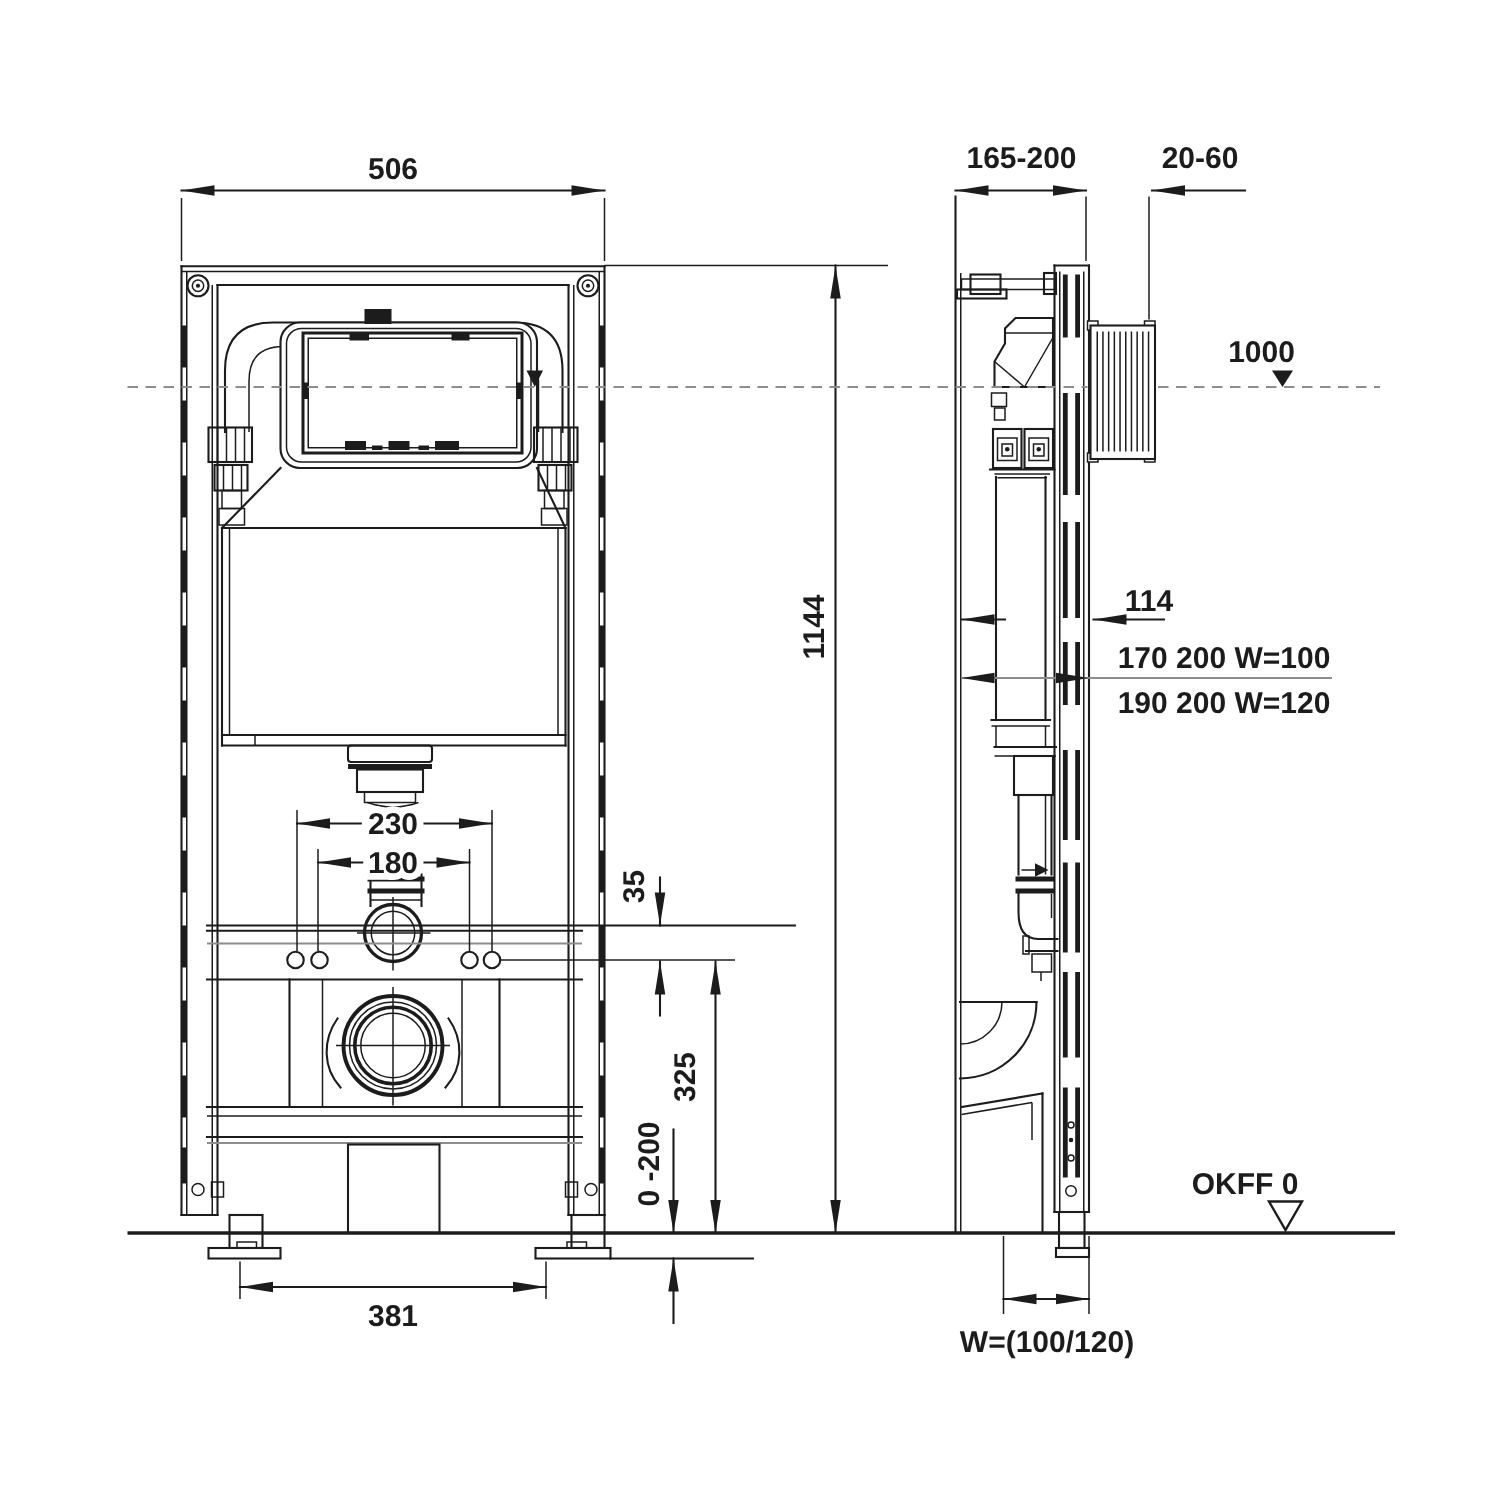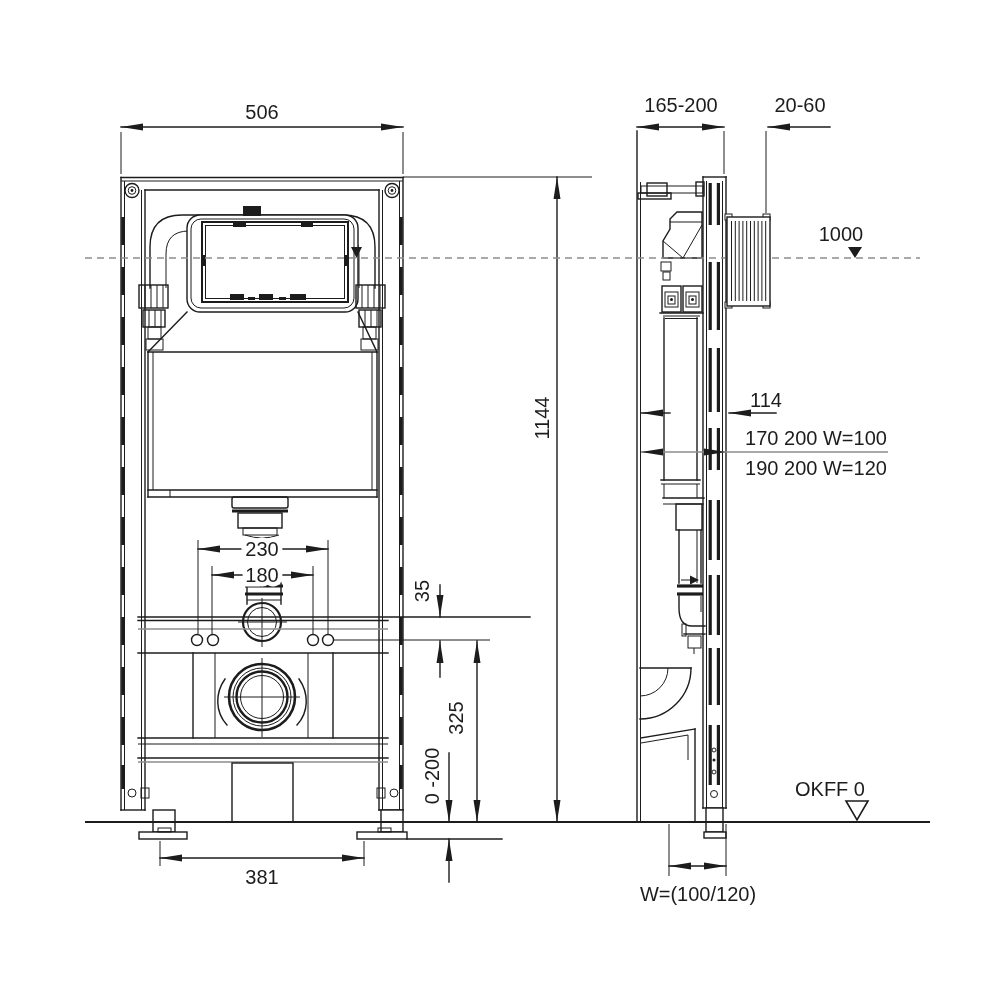--- a/index.html
+++ b/index.html
@@ -1,16 +1,16 @@
 <!DOCTYPE html>
 <html><head>
 <meta charset="utf-8">
 <style>
   html,body{margin:0;padding:0;background:#ffffff;}
-  #stage{position:relative;width:1000px;height:1000px;background:#ffffff;overflow:hidden;}
+  #stage{position:relative;width:1000px;height:1000px;background:#ffffff;overflow:hidden;font-weight:bold;}
   svg{position:absolute;left:0;top:0;}
   .ln{stroke:#1c1c1c;stroke-width:1.4;fill:none;stroke-linecap:square;}
   .tn{stroke:#1c1c1c;stroke-width:1;fill:none;}
   .tk{stroke:#1c1c1c;stroke-width:2.4;fill:none;}
   .b3{stroke:#1c1c1c;stroke-width:3.2;fill:none;}
   .gy{stroke:#8d8d8d;stroke-width:1.4;fill:none;}
   .fl{fill:#1c1c1c;stroke:none;}
   .wh{fill:#ffffff;}
   .dash{stroke:#8d8d8d;stroke-width:1.4;stroke-dasharray:7 5;fill:none;}
   text.dim{font-family:"Liberation Sans","DejaVu Sans",sans-serif;font-size:20px;fill:#1c1c1c;text-anchor:middle;}

